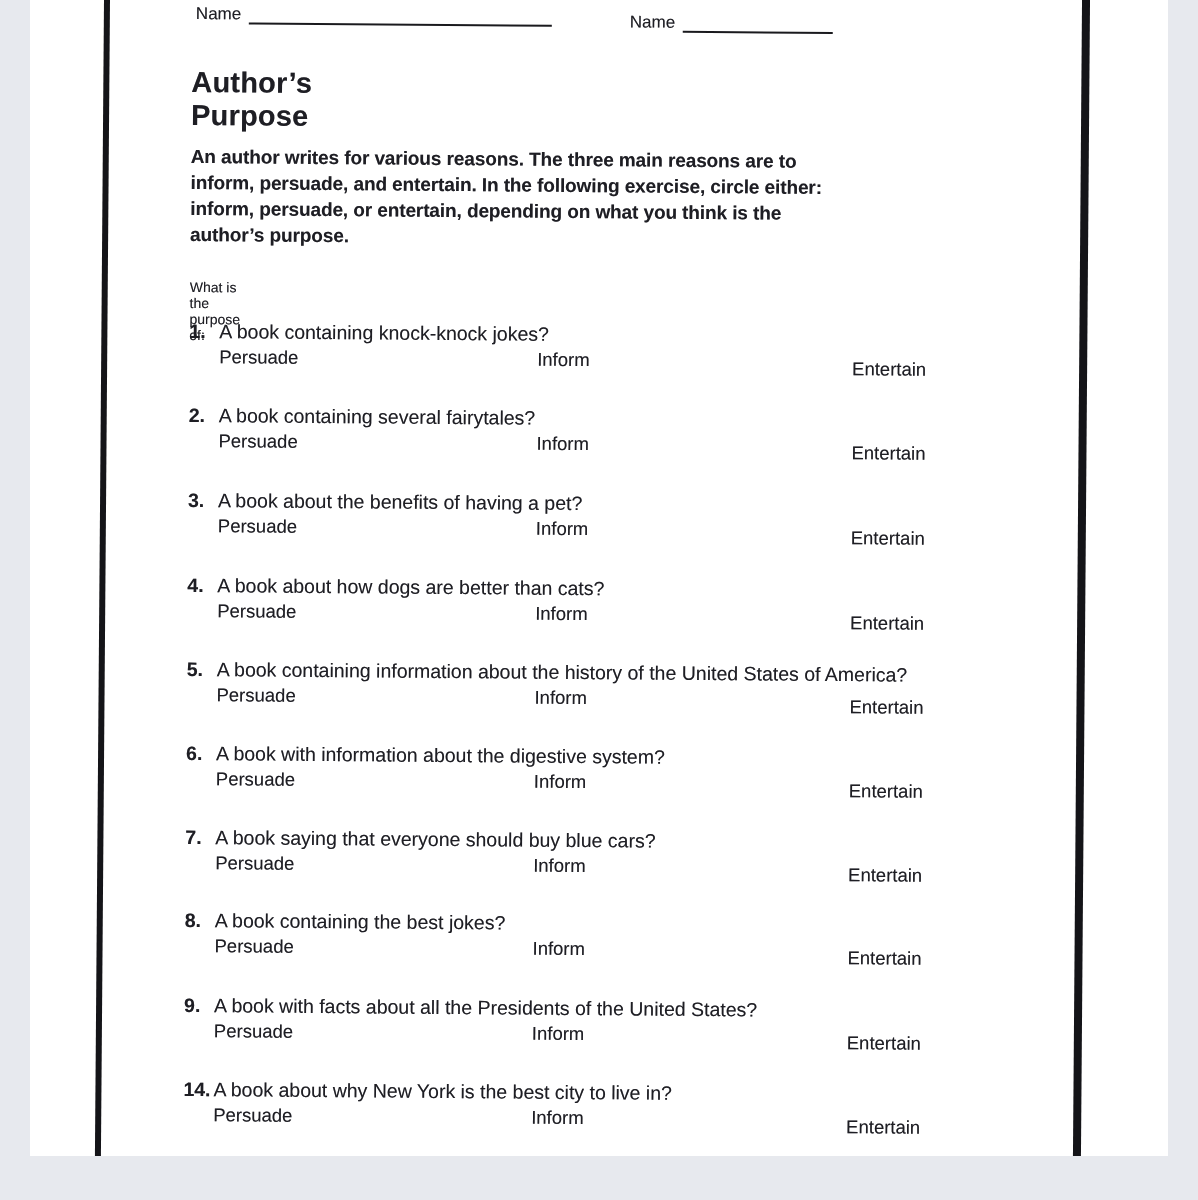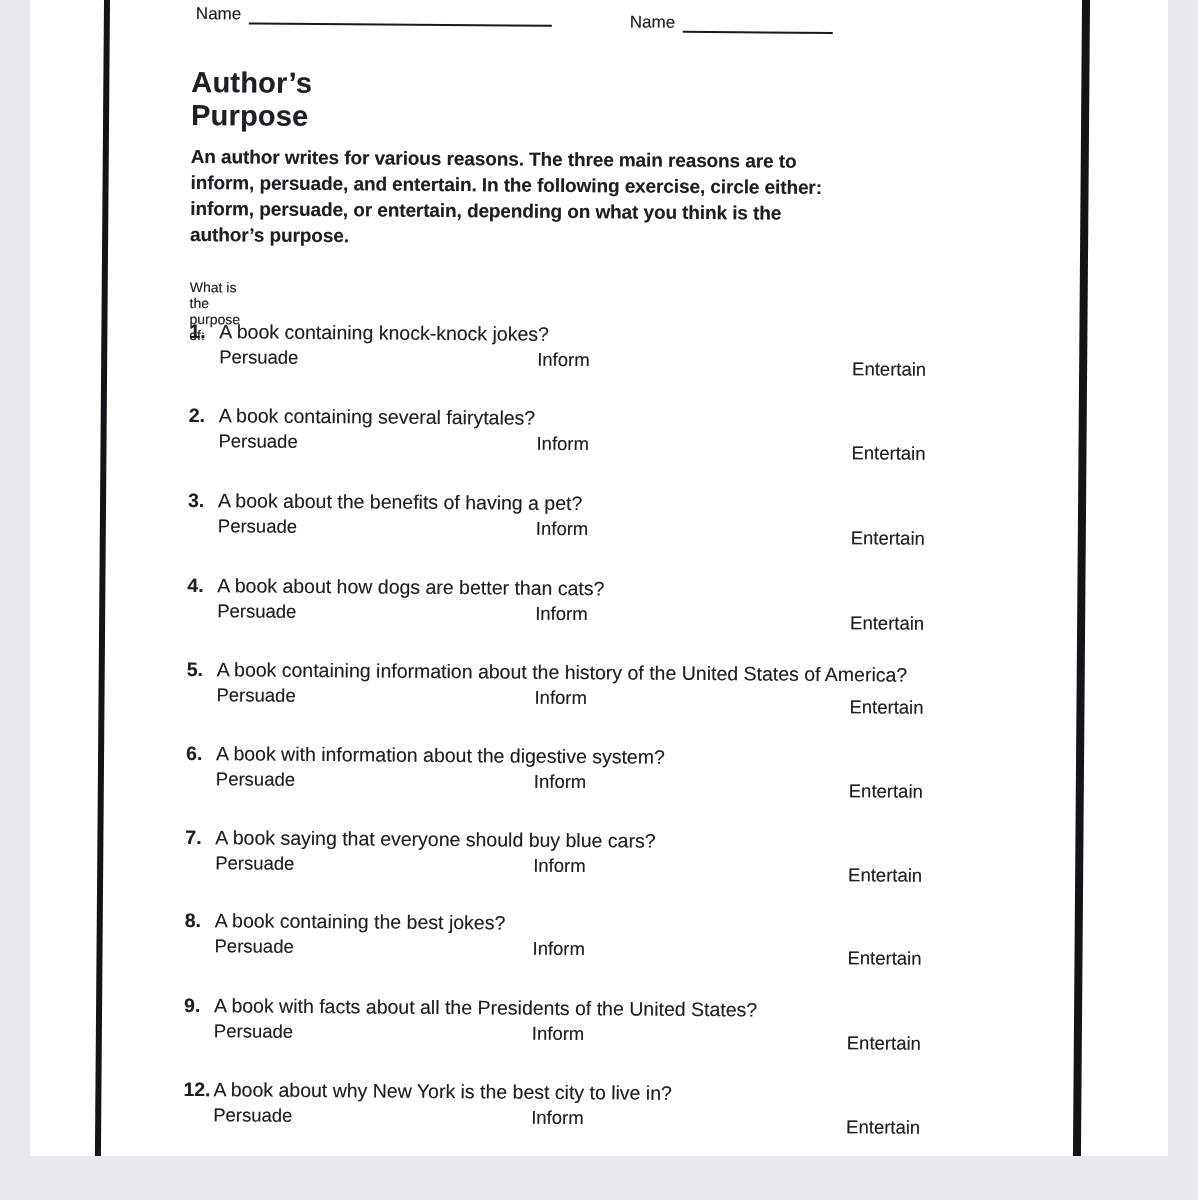--- a/index.html
+++ b/index.html
@@ -204,19 +204,19 @@
     </div>
 
     <div class="q" style="top:994px">
       <span class="qnum">9.</span><span class="qtext">A book with facts about all the Presidents of the United States?</span>
       <span class="opt opt-persuade">Persuade</span>
       <span class="opt opt-inform">Inform</span>
       <span class="opt opt-entertain">Entertain</span>
     </div>
 
     <div class="q" style="top:1078px">
-      <span class="qnum">12.</span><span class="qtext">A book about why New York is the best city to live in?</span>
+      <span class="qnum">14.</span><span class="qtext">A book about why New York is the best city to live in?</span>
       <span class="opt opt-persuade">Persuade</span>
       <span class="opt opt-inform">Inform</span>
       <span class="opt opt-entertain">Entertain</span>
     </div>
   </div>
 </div>
 
 </body></html>

